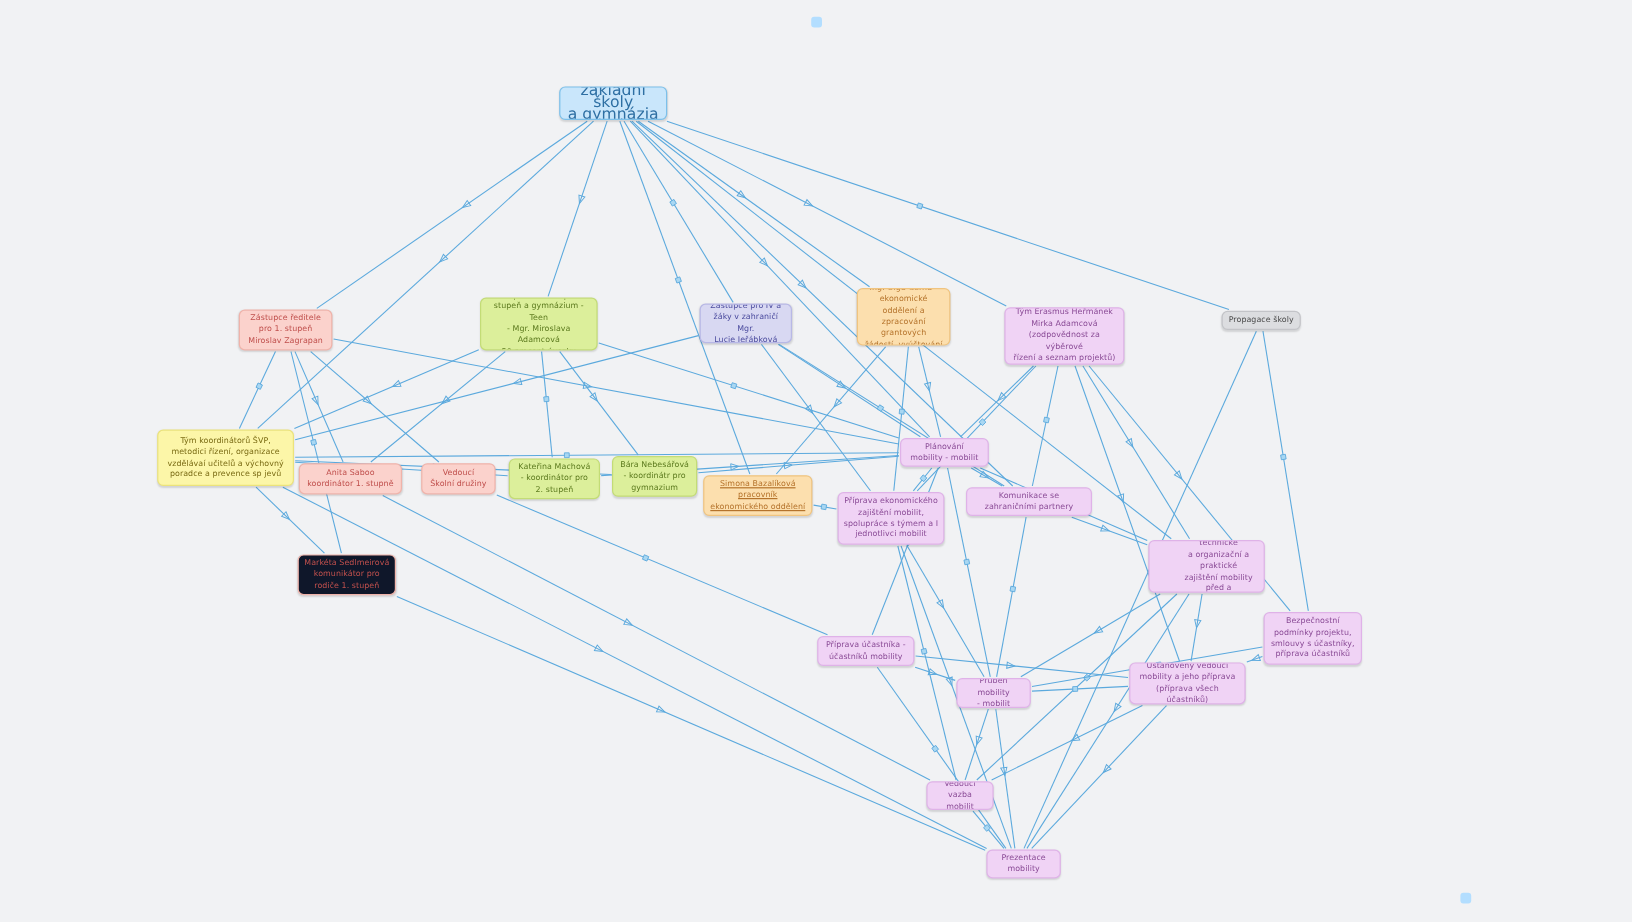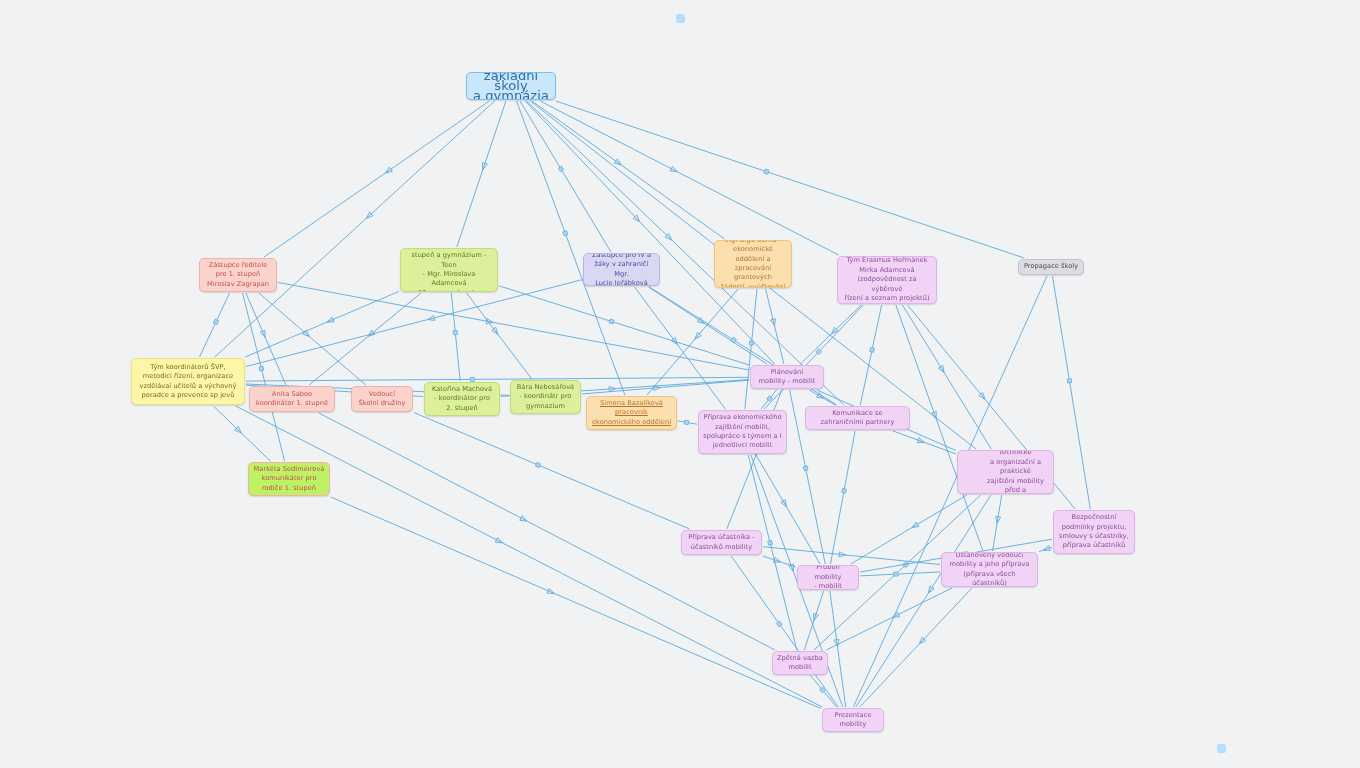--- a/index.html
+++ b/index.html
@@ -249,31 +249,31 @@
       <div class="node" style="left: 805px; top: 406px; width: 105px; height: 24px; background: rgb(240, 211, 245); border-color: rgb(223, 178, 232); color: rgb(138, 75, 150);">Komunikace se
 zahraničními partnery</div>
       <div class="node" style="left: 957px; top: 450px; width: 97px; height: 44px; background: rgb(240, 211, 245); border-color: rgb(223, 178, 232); color: rgb(138, 75, 150); padding-left: 24px;">Realizační tým - technické
 a organizační a praktické
 zajištění mobility před a
 v průběhu</div>
       <div class="node" style="left: 1053px; top: 510px; width: 82px; height: 44px; background: rgb(240, 211, 245); border-color: rgb(223, 178, 232); color: rgb(138, 75, 150);">Bezpečnostní
 podmínky projektu,
 smlouvy s účastníky,
 příprava účastníků</div>
-      <div class="node" style="left: 248px; top: 462px; width: 82px; height: 34px; background: #bef264; border-color: rgb(240, 179, 170); color: rgb(192, 80, 77);">Markéta Sedlmeirová
+      <div class="node" style="left: 248px; top: 462px; width: 82px; height: 34px; background: #0f172a; border-color: rgb(240, 179, 170); color: rgb(192, 80, 77);">Markéta Sedlmeirová
 komunikátor pro
 rodiče 1. stupeň</div>
       <div class="node" style="left: 681px; top: 530px; width: 81px; height: 25px; background: rgb(240, 211, 245); border-color: rgb(223, 178, 232); color: rgb(138, 75, 150);">Příprava účastníka -
 účastníků mobility</div>
       <div class="node" style="left: 797px; top: 565px; width: 62px; height: 25px; background: rgb(240, 211, 245); border-color: rgb(223, 178, 232); color: rgb(138, 75, 150);">Průběh mobility
 - mobilit</div>
       <div class="node" style="left: 941px; top: 552px; width: 97px; height: 35px; background: rgb(240, 211, 245); border-color: rgb(223, 178, 232); color: rgb(138, 75, 150);">Ustanovený vedoucí
 mobility a jeho příprava
 (příprava všech účastníků)</div>
-      <div class="node" style="left: 772px; top: 651px; width: 56px; height: 24px; background: rgb(240, 211, 245); border-color: rgb(223, 178, 232); color: rgb(138, 75, 150);">Zpětná vazba
+      <div class="node" style="left: 772px; top: 651px; width: 56px; height: 24px; background: rgb(240, 211, 245); border-color: rgb(223, 178, 232); color: rgb(138, 75, 150);">Vedoucí vazba
 mobilit</div>
       <div class="node" style="left: 822px; top: 708px; width: 62px; height: 24px; background: rgb(240, 211, 245); border-color: rgb(223, 178, 232); color: rgb(138, 75, 150);">Prezentace
 mobility</div>
     </div>
   <div id="handle-layer">
       <div class="handle" style="left: 676px; top: 14px; background: rgb(179, 222, 255);"></div>
       <div class="handle" style="left: 1217px; top: 744px; background: rgb(179, 222, 255);"></div>
     </div>
 </div>
 

